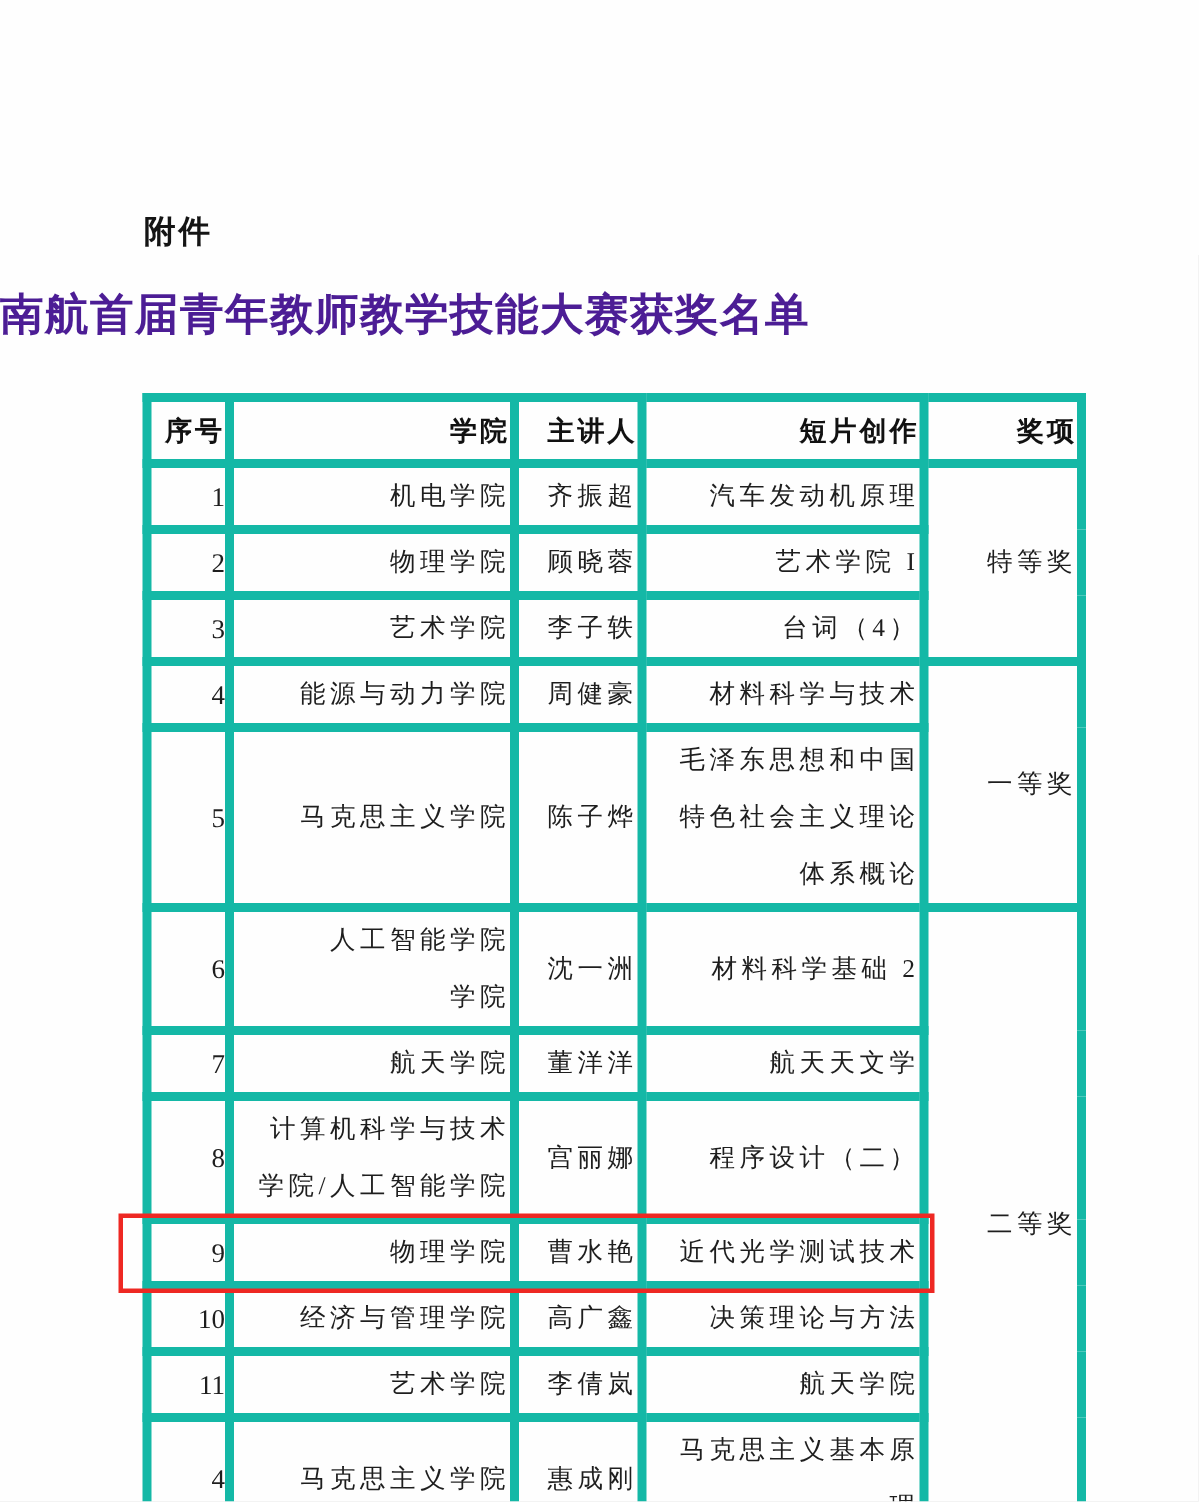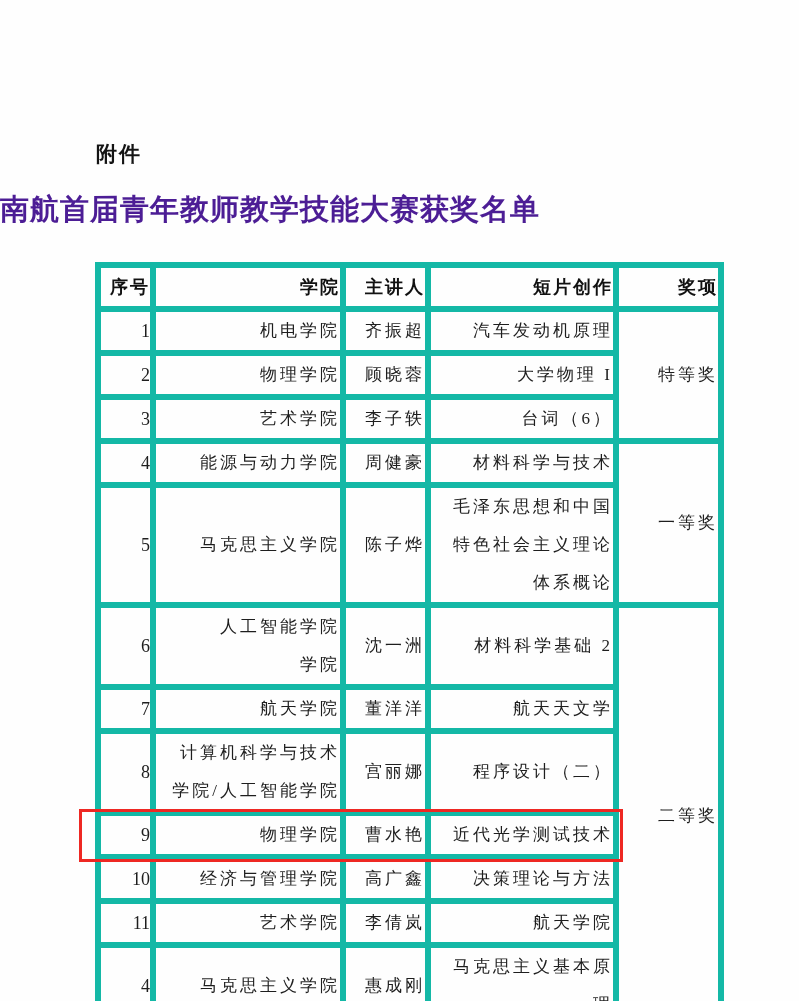--- a/index.html
+++ b/index.html
@@ -117,27 +117,27 @@
       <td class="num">1</td>
       <td>机电学院</td>
       <td>齐振超</td>
       <td>汽车发动机原理</td>
       <td rowspan="3">特等奖</td>
     </tr>
     <tr class="r2">
       <td class="num">2</td>
       <td>物理学院</td>
       <td>顾晓蓉</td>
-      <td>大学物理 I</td>
+      <td>艺术学院 I</td>
     </tr>
     <tr class="r3">
       <td class="num">3</td>
       <td>艺术学院</td>
       <td>李子轶</td>
-      <td>台词（6）</td>
+      <td>台词（4）</td>
     </tr>
     <tr class="r4">
       <td class="num">4</td>
       <td>能源与动力学院</td>
       <td>周健豪</td>
       <td>材料科学与技术</td>
       <td rowspan="2">一等奖</td>
     </tr>
     <tr class="r5">
       <td class="num">5</td>

